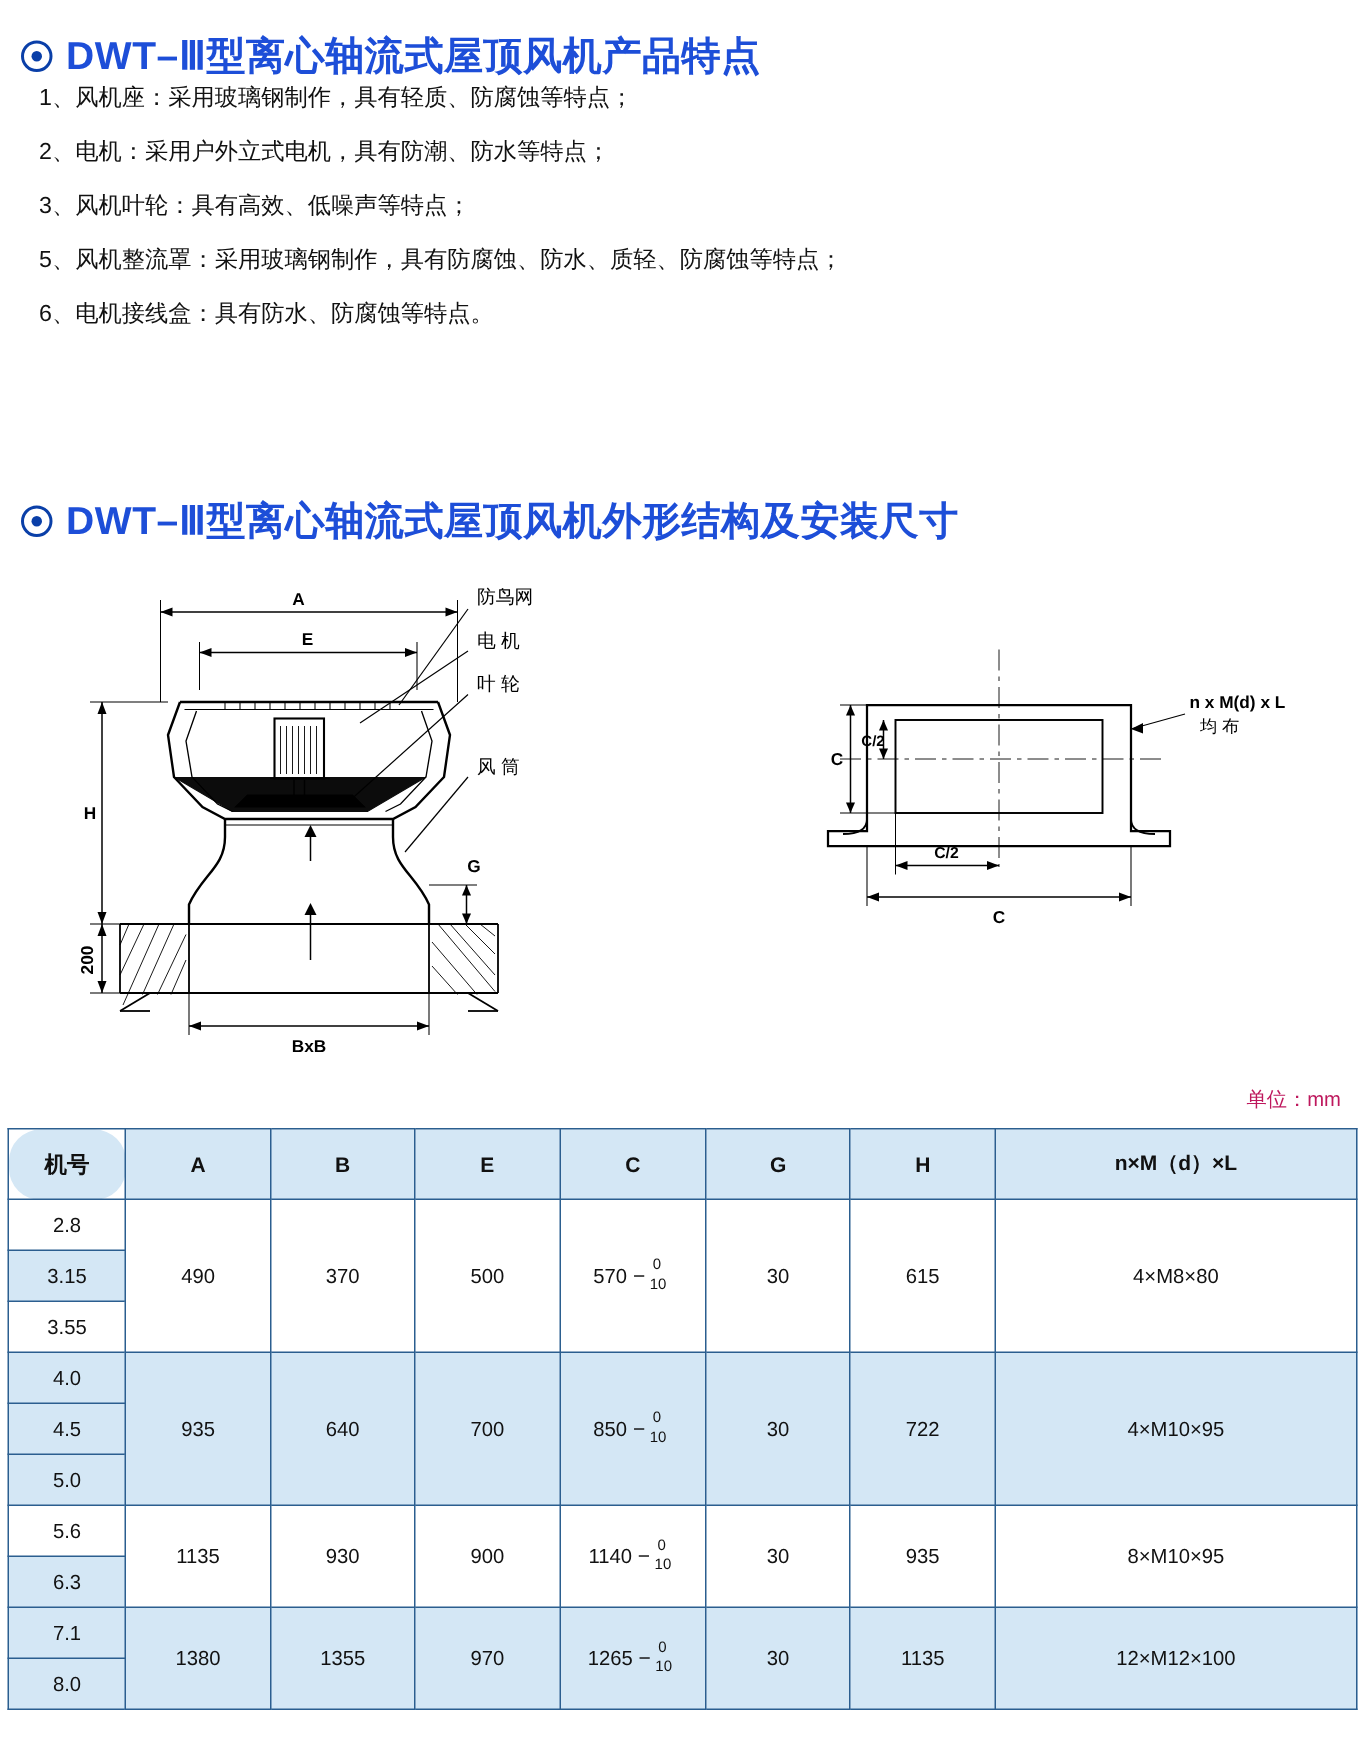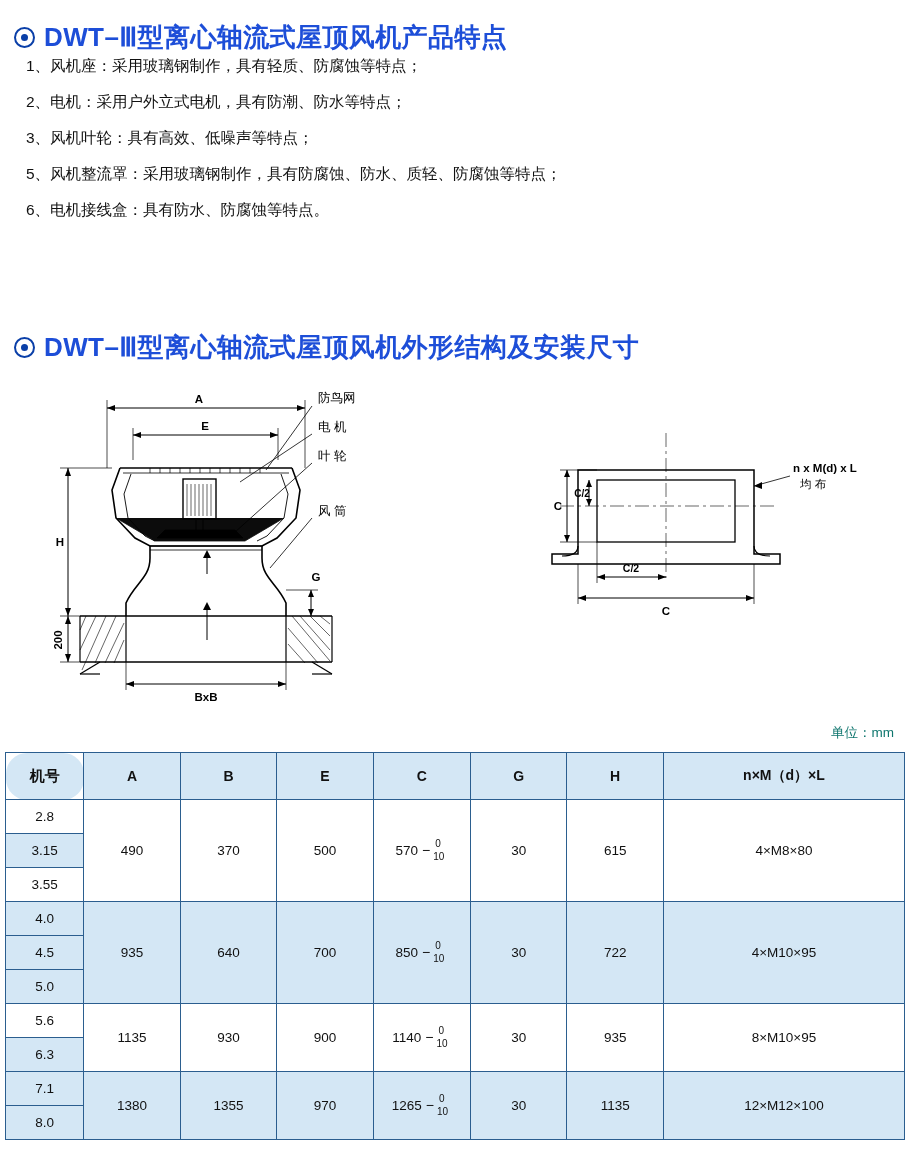--- a/index.html
+++ b/index.html
@@ -80,21 +80,21 @@
     height: 340px;
   }
   #drawing svg { display: block; }
 
   
   #unit-label {
     position: absolute;
     right: 16px;
     top: 724px;
     font-size: 13.5px;
-    color: #0f766e;
+    color: #be185d;
   }
 
   
   #spec-table {
     position: absolute;
     left: 5px;
     top: 752px;
     width: 900px;
     border-collapse: collapse;
     table-layout: fixed;

